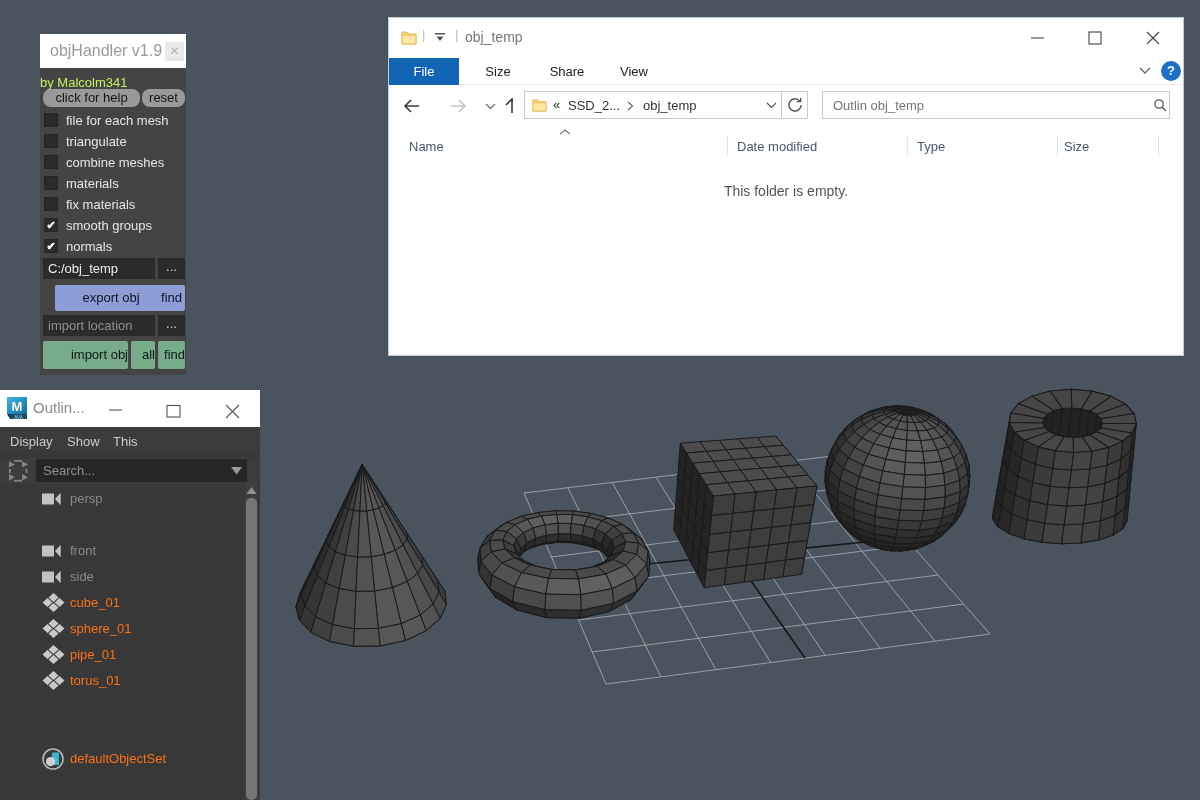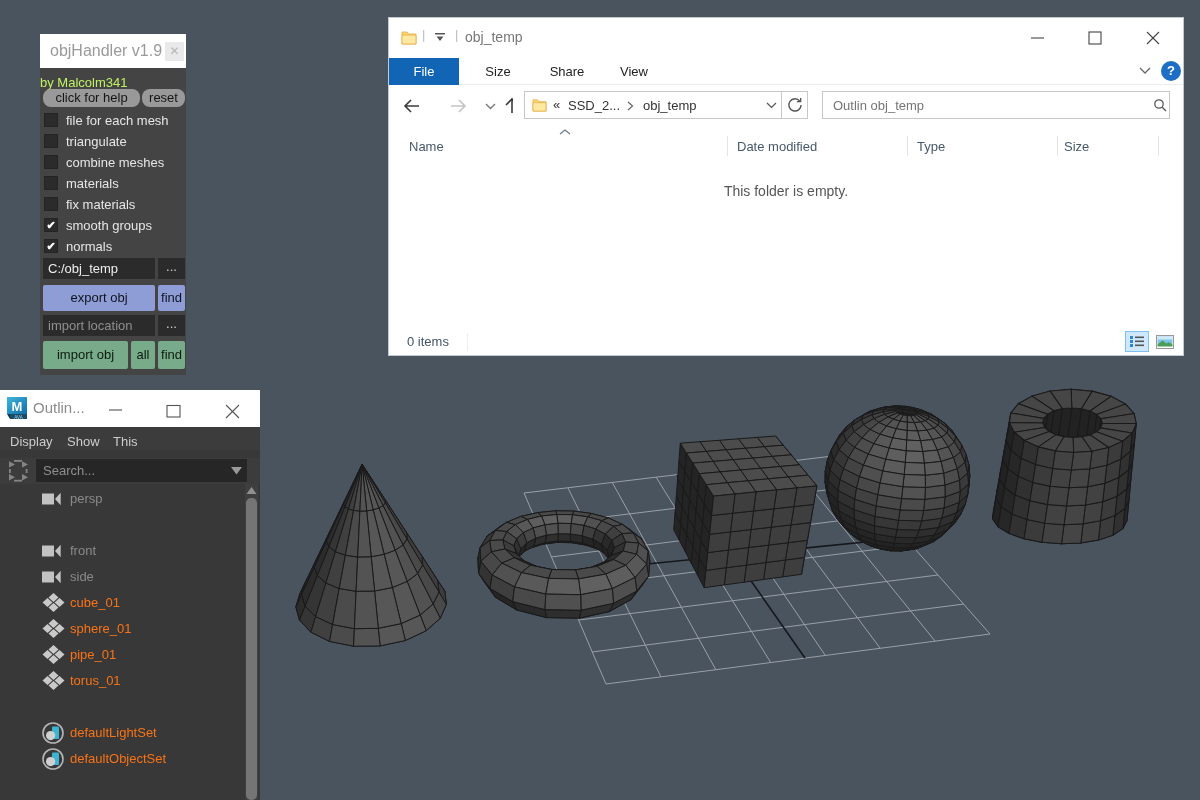--- a/index.html
+++ b/index.html
@@ -10,21 +10,21 @@
 #oh .tb .x{position:absolute;right:2px;top:8px;width:19px;height:19px;background:#e9e9e9;color:#b5b5b5;text-align:center;line-height:19px;font-size:12px}
 #oh .by{position:absolute;left:0;top:41px;width:100%;text-align:left;color:#bef264}
 #oh .btn{position:absolute;background:#999;color:#151515;text-align:center;border-radius:8px;line-height:18px;height:18px}
 #b-help{left:3px;top:55px;width:97px}
 #b-reset{left:102px;top:55px;width:43px}
 .chk{position:absolute;left:4px;width:14px;height:14px;background:#2b2b2b;border:1px solid #242424;color:#fff;font-size:11px;line-height:13px;text-align:center;font-weight:bold}
 .cl{position:absolute;left:26px;color:#e6e6e6}
 #oh .fld{position:absolute;left:3px;width:112px;height:21px;background:#2b2b2b;color:#ededed;line-height:21px;padding-left:5px}
 #oh .dots{position:absolute;left:118px;width:27px;height:21px;background:#2b2b2b;color:#cfcfcf;text-align:center;line-height:17px}
 #oh .bl{position:absolute;background:#8e9dd6;color:#10131f;text-align:center;border-radius:2px;height:26px;line-height:26px}
-#oh .gr{position:absolute;background:#77ab89;color:#0d1a10;text-align:center;border-radius:2px;height:28px;line-height:28px}
+#oh .gr{position:absolute;background:#77ab89;color:#0d1a10;text-align:right;border-radius:2px;height:28px;line-height:28px}
 
 #ex{position:absolute;left:388px;top:17px;width:796px;height:339px;background:#fff;border:1px solid #c2cbd2;font-size:13px;color:#222}
 #ex .cap{position:absolute;left:0;top:0;width:100%;height:40px;background:#fff}
 #ex .tabs{position:absolute;left:0;top:40px;width:100%;height:27px;background:#fff;border-bottom:1px solid #ececec}
 #ex .tab{position:absolute;top:0;height:27px;line-height:27px;text-align:center}
 #ex .toolbar{position:absolute;left:0;top:67px;width:100%;height:43px;background:#fff}
 #ex .ibox{position:absolute;border:1px solid #c8c8c8;background:#fff;height:28px;top:6px}
 #ex .hdr{position:absolute;left:0;top:110px;width:100%;height:32px;background:#fff;color:#47586c}
 #ex .hsep{position:absolute;top:8px;width:1px;height:20px;background:#e4e4e4}
 #ex .status{position:absolute;left:0;bottom:0;width:100%;height:26px;background:#fff;color:#42536b}
@@ -1004,21 +1004,21 @@
  <div class="chk" style="top:142px"></div>
     <span class="cl" style="top:142px">materials</span>
  <div class="chk" style="top:163px"></div>
     <span class="cl" style="top:163px">fix materials</span>
  <div class="chk" style="top:184px">✔</div>
     <span class="cl" style="top:184px">smooth groups</span>
  <div class="chk" style="top:205px">✔</div>
     <span class="cl" style="top:205px">normals</span>
  <div class="fld" style="top:224px">C:/obj_temp</div>
     <div class="dots" style="top:224px">...</div>
- <div class="bl" style="left:3px;top:251px;width:112px">export obj</div>
+ <div class="bl" style="left:15px;top:251px;width:112px">export obj</div>
  <div class="bl" style="left:118px;top:251px;width:27px">find</div>
  <div class="fld" style="top:281px;color:#8f8f8f">import location</div>
     <div class="dots" style="top:281px">...</div>
  <div class="gr" style="left:3px;top:307px;width:85px">import obj</div>
  <div class="gr" style="left:91px;top:307px;width:24px">all</div>
  <div class="gr" style="left:118px;top:307px;width:27px">find</div>
 </div>
 
 <div id="ex">
  <div class="cap">
@@ -1100,43 +1100,20 @@
       </svg>
   <div class="hsep" style="left:338px"></div>
   <span style="position:absolute;left:348px;top:11px">Date modified</span>
   <div class="hsep" style="left:518px"></div>
   <span style="position:absolute;left:528px;top:11px">Type</span>
   <div class="hsep" style="left:668px"></div>
   <span style="position:absolute;left:675px;top:11px">Size</span>
   <div class="hsep" style="left:769px"></div>
  </div>
  <div style="position:absolute;left:0;top:165px;width:100%;text-align:center;color:#555;font-size:14px">This folder is empty.</div>
- <div class="status">
-  <span style="position:absolute;left:18px;top:5px">0 items</span>
-  <div style="position:absolute;left:78px;top:4px;width:1px;height:18px;background:#eee"></div>
-  <div style="position:absolute;right:34px;top:2px;width:24px;height:21px;background:#cfe8ff;border:1px solid #7fc0f2"></div>
-  <svg style="position:absolute;right:38px;top:7px" width="15" height="11" viewBox="0 0 15 11">
-        <g fill="#2b88d8">
-          <rect x="0" y="0" width="3" height="3"></rect>
-          <rect x="0" y="4" width="3" height="3"></rect>
-          <rect x="0" y="8" width="3" height="3"></rect>
-        </g>
-        <g fill="#555">
-          <rect x="5" y="0.5" width="9" height="1.6"></rect>
-          <rect x="5" y="4.5" width="9" height="1.6"></rect>
-          <rect x="5" y="8.5" width="9" height="1.6"></rect>
-        </g>
-      </svg>
-  <svg style="position:absolute;right:9px;top:6px" width="18" height="14" viewBox="0 0 18 14">
-        <rect x="0.5" y="0.5" width="17" height="13" fill="#fff" stroke="#999"></rect>
-        <rect x="1.5" y="1.5" width="15" height="8" fill="#7ec3e8"></rect>
-        <path d="M1.5 9.5 l5-4 4 3 2-1.5 4 2.5 v2 h-15z" fill="#4b9e57"></path>
-        <rect x="1.5" y="1.5" width="15" height="3" fill="#cfe9f7"></rect>
-      </svg>
- </div>
 </div>
 
 <div id="ol">
  <div class="cap">
   <svg style="position:absolute;left:7px;top:7px" width="20" height="22" viewBox="0 0 20 22">
     <defs>
           <linearGradient id="mg" x1="0" y1="0" x2="1" y2="1">
             <stop offset="0" stop-color="#3fb6dc"></stop>
             <stop offset="1" stop-color="#0e6ea8"></stop>
           </linearGradient>
@@ -1237,28 +1214,20 @@
         <span class="ic" style="top:3px"><svg width="23" height="19" viewBox="0 0 23 19">
             <g fill="#c9c9c9">
               <path d="M11.5 0 L16.5 4.5 L11.5 9 L6.5 4.5z"></path>
               <path d="M5.5 5 L10.5 9.5 L5.5 14 L0.5 9.5z"></path>
               <path d="M17.5 5 L22.5 9.5 L17.5 14 L12.5 9.5z"></path>
               <path d="M11.5 10 L16.5 14.5 L11.5 19 L6.5 14.5z"></path>
             </g>
           </svg></span>
         <span class="tx">torus_01</span>
       </div>
-      <div class="row" style="top:236px">
-        <span class="ic" style="top:2px"><svg width="22" height="22" viewBox="0 0 22 22">
-            <circle cx="11" cy="11" r="10" fill="none" stroke="#b5b5b5" stroke-width="1.6"></circle>
-            <rect x="10" y="4.5" width="7" height="12.5" rx="1" fill="#3cb4d2"></rect>
-            <circle cx="8.6" cy="13.6" r="4.6" fill="#d0d0d0"></circle>
-          </svg></span>
-        <span class="tx">defaultLightSet</span>
-      </div>
       <div class="row" style="top:262px">
         <span class="ic" style="top:2px"><svg width="22" height="22" viewBox="0 0 22 22">
             <circle cx="11" cy="11" r="10" fill="none" stroke="#b5b5b5" stroke-width="1.6"></circle>
             <rect x="10" y="4.5" width="7" height="12.5" rx="1" fill="#3cb4d2"></rect>
             <circle cx="8.6" cy="13.6" r="4.6" fill="#d0d0d0"></circle>
           </svg></span>
         <span class="tx">defaultObjectSet</span>
       </div>
   <div style="position:absolute;right:2px;top:0;width:13px;height:316px;background:#3f3f3f"></div>
   <svg style="position:absolute;right:3px;top:2px" width="11" height="9" viewBox="0 0 11 9">

